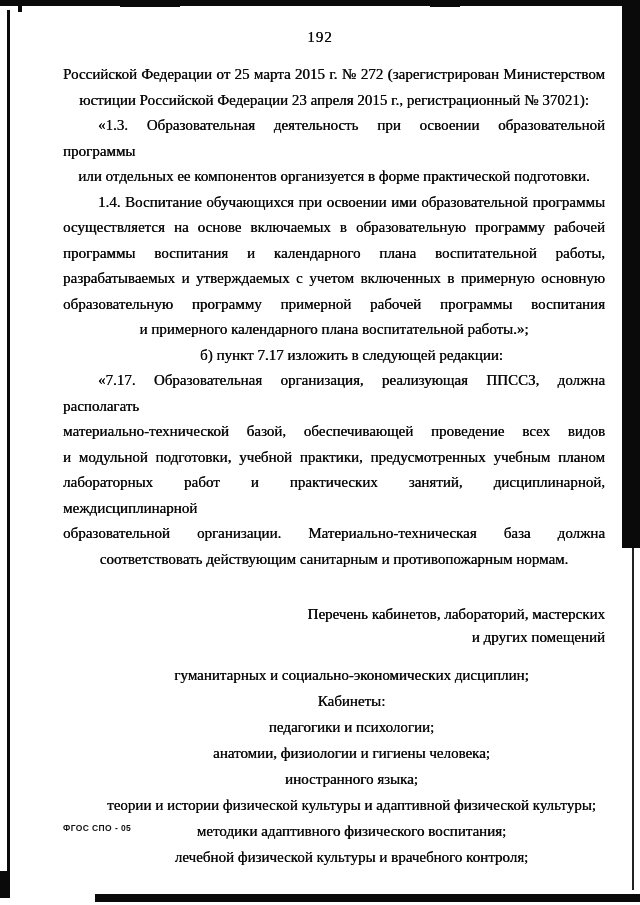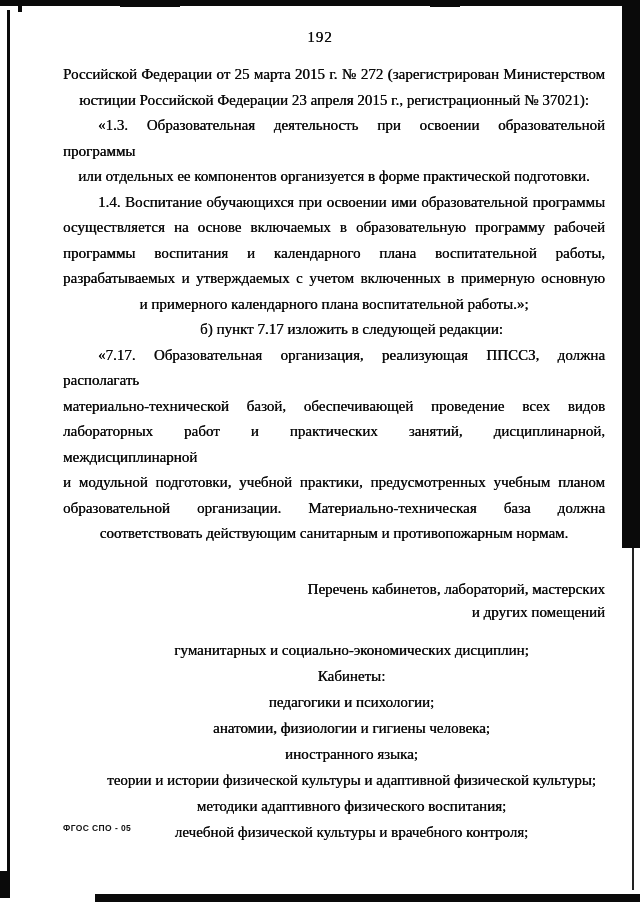--- a/index.html
+++ b/index.html
@@ -103,32 +103,33 @@
   <div>
     <div class="line j i">«1.3. Образовательная деятельность при освоении образовательной программы</div>
     <div class="line">или отдельных ее компонентов организуется в форме практической подготовки.</div>
   </div>
 
   <div>
     <div class="line j i">1.4. Воспитание обучающихся при освоении ими образовательной программы</div>
     <div class="line j">осуществляется на основе включаемых в образовательную программу рабочей</div>
     <div class="line j">программы воспитания и календарного плана воспитательной работы,</div>
     <div class="line j">разрабатываемых и утверждаемых с учетом включенных в примерную основную</div>
+    <div class="line j">образовательную программу примерной рабочей программы воспитания</div>
     <div class="line">и примерного календарного плана воспитательной работы.»;</div>
   </div>
 
   <div>
     <div class="line i">б) пункт 7.17 изложить в следующей редакции:</div>
   </div>
 
   <div>
     <div class="line j i">«7.17. Образовательная организация, реализующая ППССЗ, должна располагать</div>
     <div class="line j">материально-технической базой, обеспечивающей проведение всех видов</div>
+    <div class="line j">и модульной подготовки, учебной практики, предусмотренных учебным планом</div>
     <div class="line j">лабораторных работ и практических занятий, дисциплинарной, междисциплинарной</div>
-    <div class="line j">и модульной подготовки, учебной практики, предусмотренных учебным планом</div>
     <div class="line j">образовательной организации. Материально-техническая база должна</div>
     <div class="line">соответствовать действующим санитарным и противопожарным нормам.</div>
   </div>
 
   <div class="section-heading">
     <div class="heading-line">Перечень кабинетов, лабораторий, мастерских</div>
     <div class="heading-line">и других помещений</div>
   </div>
 
   <div class="rooms-list">

